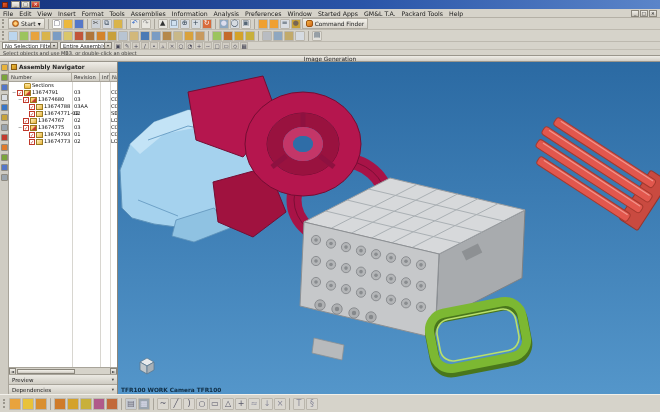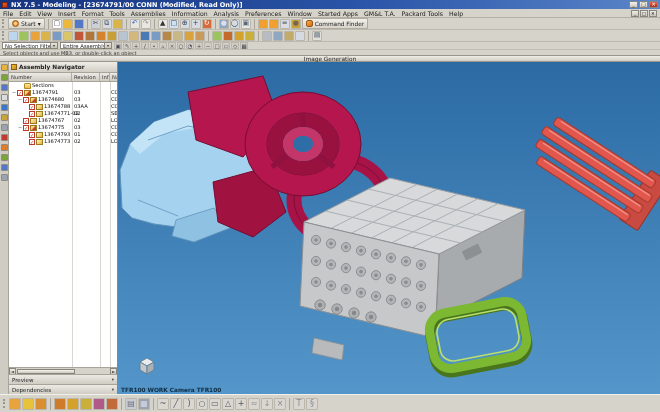--- a/index.html
+++ b/index.html
@@ -100,21 +100,20 @@
   .bbi span { font-size:8px; line-height:8px; color:#555; }
   .bbi[data-sep] { width:1px; height:12px; border:none; background:#a8a49a !important; margin:0 2px; }
 </style>
 </head>
 <body>
 
 <div id="app">
 
   <div class="titlebar">
     <div class="nx-logo"></div>
-    <div class="ttl">NX 7.5 - Modeling - [23674791/00 CONN (Modified, Read Only)]</div>
     <div class="winbtns">
       <div class="wbtn">_</div>
       <div class="wbtn">□</div>
       <div class="wbtn close">✕</div>
     </div>
   </div>
 
   <div class="menubar">
     <div class="menus">
 

